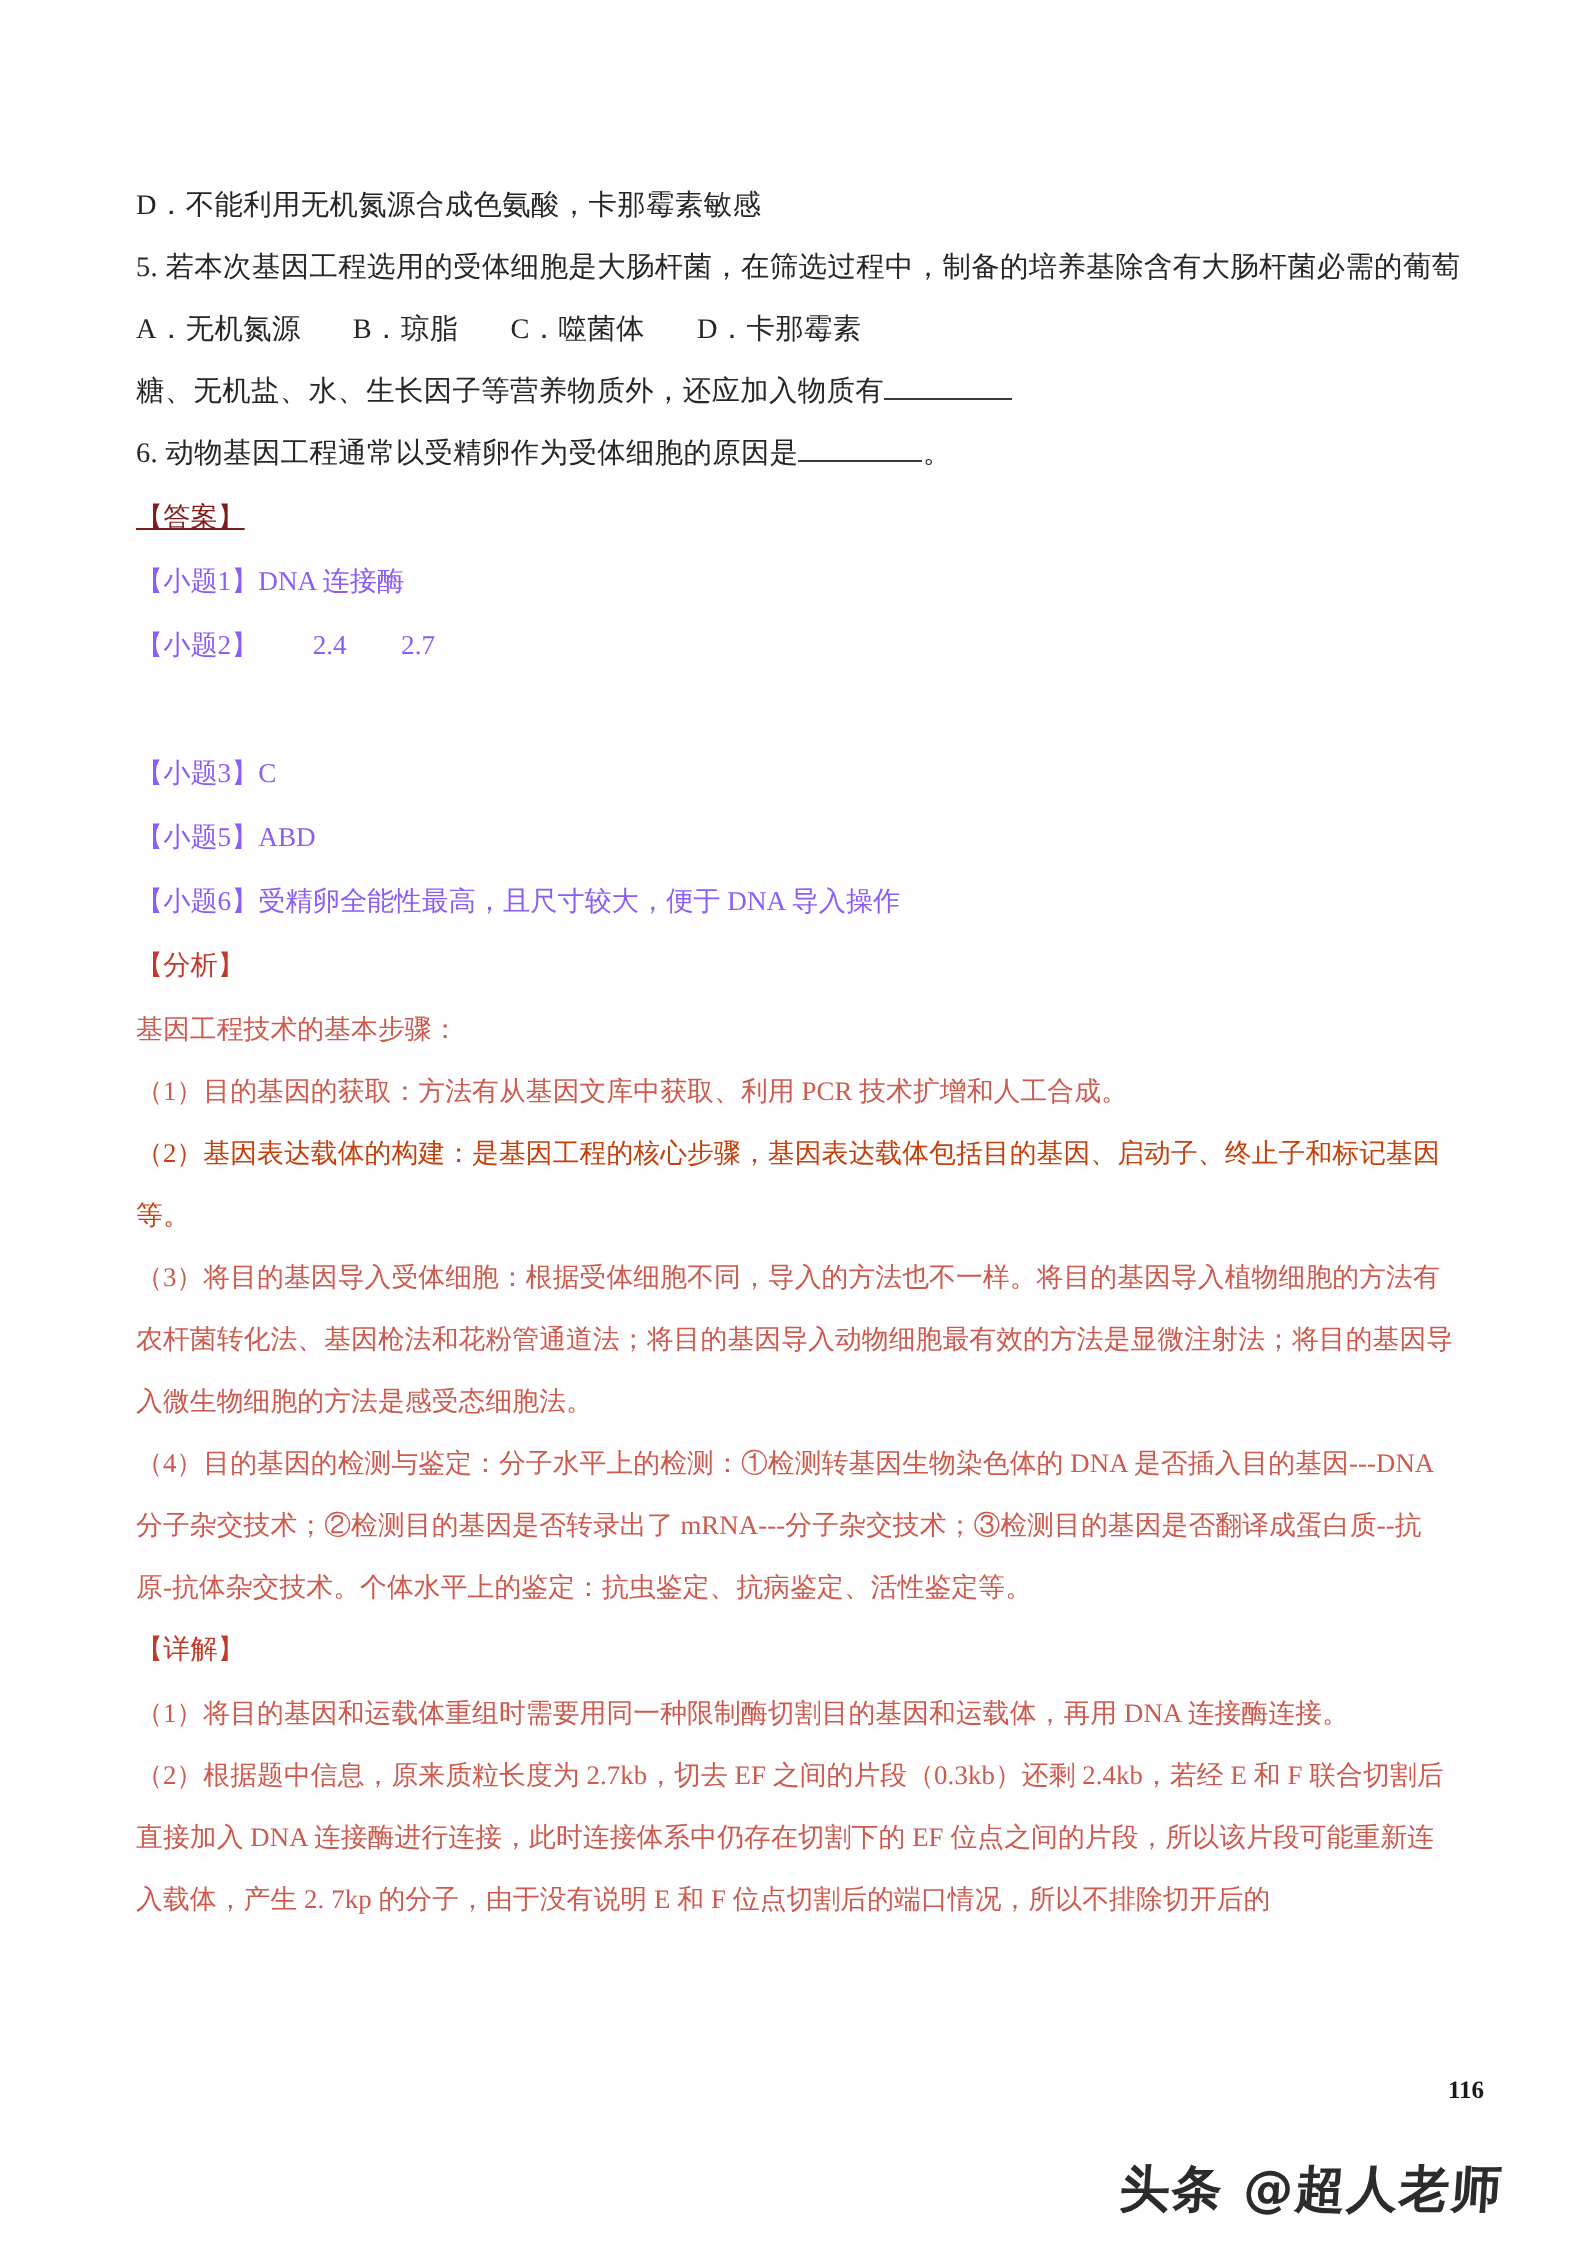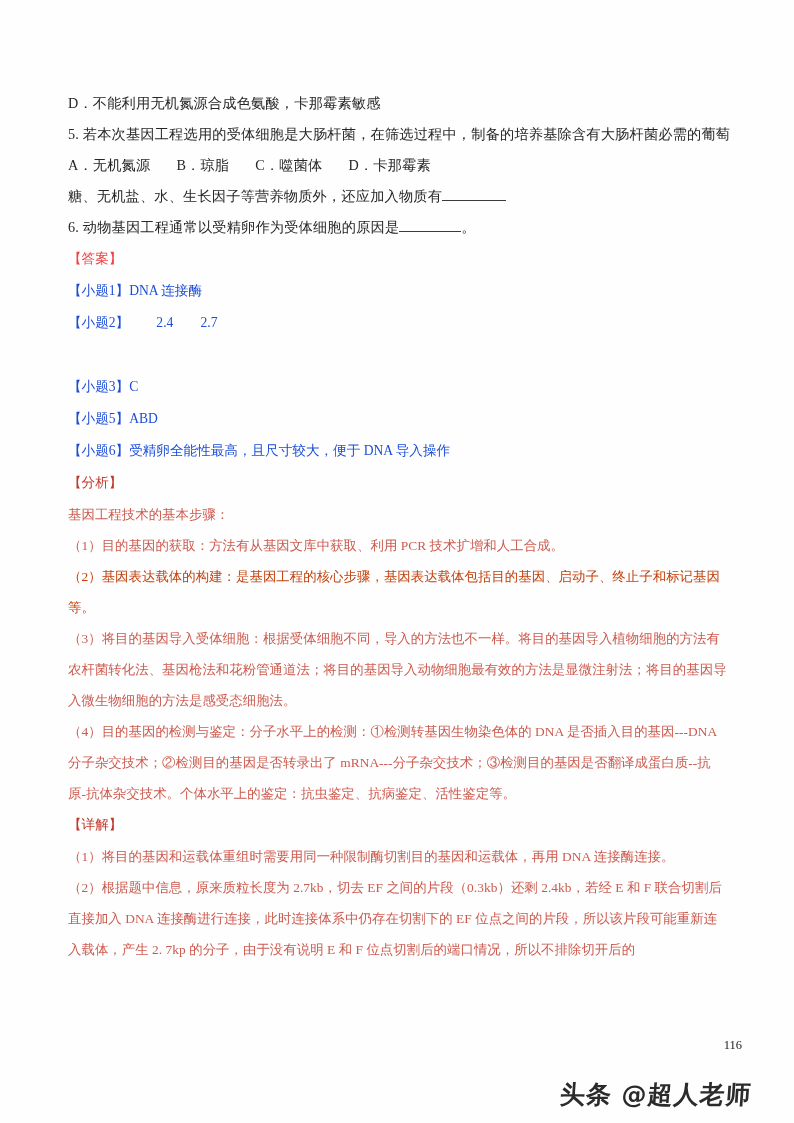--- a/index.html
+++ b/index.html
@@ -43,26 +43,27 @@
   }
   .blank.w1 { width: 64px; }
   .blank.w2 { width: 62px; }
 
   .opts span { margin-right: 26px; }
   .opts span:last-child { margin-right: 0; }
 
   .ans-head {
     font-size: 13.6px;
     line-height: 32px;
-    color: #ef4444;
+    color: #7f1d1d;
+    text-decoration: underline;
   }
   .ans-row {
     font-size: 13.6px;
     line-height: 32px;
-    color: #1d4ed8;
+    color: #8b5cf6;
     white-space: pre;
     font-family: Liberation Serif, serif;
   }
   .gap-row { height: 32px; }
 
   .sec-head {
     font-size: 13.6px;
     line-height: 32px;
     color: #c0392b;
   }
@@ -77,21 +78,21 @@
   .para {
     margin: 0;
   }
 
   
   .page-number {
     position: absolute;
     right: 52px;
     top: 1038px;
     font-size: 12.5px;
-    font-weight: normal;
+    font-weight: bold;
     color: #1a1a1a;
     font-family: "Liberation Serif", serif;
   }
   .watermark {
     position: absolute;
     right: 42px;
     top: 1078px;
     font-size: 25px;
     font-weight: bold;
     color: #2b2b2b;

